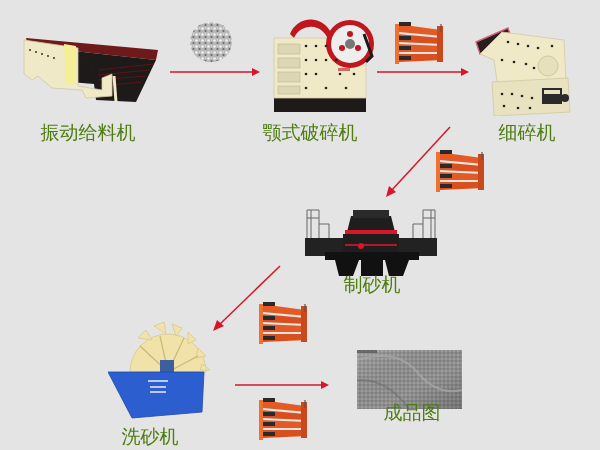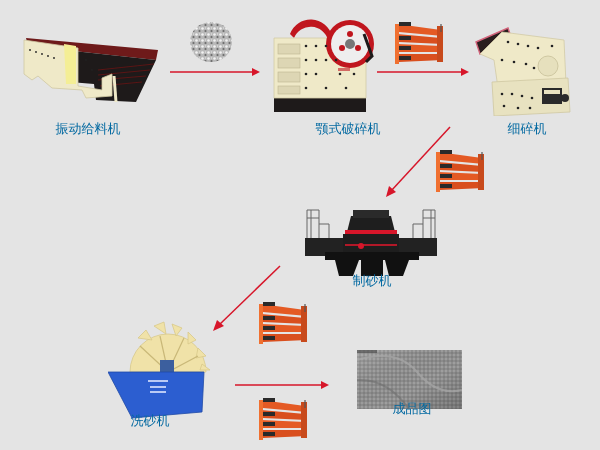--- a/index.html
+++ b/index.html
@@ -1,19 +1,19 @@
 <!DOCTYPE html>
 <html><head>
 <meta charset="utf-8">
 <style>
   html, body { margin:0; padding:0; }
   body { width:600px; height:450px; background:#e4e4e4; position:relative; overflow:hidden;
          font-family:"DejaVu Sans","Liberation Sans",sans-serif; }
   .abs { position:absolute; }
-  .label { position:absolute; font-size:13px; color:#0369a1; white-space:nowrap; transform:translateX(-50%); }
+  .label { position:absolute; font-size:19px; color:#4d7c0f; white-space:nowrap; transform:translateX(-50%); }
   svg { display:block; }
 </style>
 </head>
 <body>
 
 <div class="abs" style="left:16px;top:30px;width:148px;height:76px;">
   <svg width="148" height="76" viewBox="0 0 148 76">
     <polygon points="10,8 142,20 140,30 12,16" fill="#6e1a1a"></polygon>
     <polygon points="12,16 140,30 120,72 80,70 78,54 30,50" fill="#1e1a1a"></polygon>
     <g stroke="#5a1515" stroke-width="1.2">
@@ -89,21 +89,21 @@
         <circle cx="46" cy="60" r="1.3"></circle>
         <circle cx="70" cy="60" r="1.3"></circle>
         <circle cx="84" cy="60" r="1.3"></circle>
       <circle cx="36" cy="74" r="1.3"></circle>
         <circle cx="56" cy="74" r="1.3"></circle>
         <circle cx="76" cy="74" r="1.3"></circle>
     </g>
     <rect x="68" y="54" width="12" height="3" fill="#c0161e" opacity="0.6"></rect>
   </svg>
 </div>
-<div class="label" style="left:310px;top:120px;margin-left:38px;">颚式破碎机</div>
+<div class="label" style="left:310px;top:120px;">颚式破碎机</div>
 
 <svg width="0" height="0" style="position:absolute">
   <defs>
     <symbol id="screen" viewBox="0 0 56 48">
       <g>
         <polygon points="6,6 50,12 52,18 8,14" fill="#e45a24"></polygon>
         <rect x="8" y="4" width="12" height="4" fill="#2a2a2a"></rect>
         <polygon points="6,16 50,20 52,26 8,24" fill="#d94f1e"></polygon>
         <rect x="8" y="18" width="12" height="4" fill="#2a2a2a"></rect>
         <polygon points="6,26 50,28 52,34 8,34" fill="#e45a24"></polygon>
@@ -235,21 +235,21 @@
     </g>
     <rect x="52" y="40" width="14" height="14" fill="#3c5f9e"></rect>
     <polygon points="0,52 96,52 94,92 24,98" fill="#2c5ed0" stroke="#1f4aa6" stroke-width="0.8"></polygon>
     <g fill="#dde6ff" opacity="0.8">
       <rect x="40" y="60" width="20" height="2"></rect>
         <rect x="42" y="66" width="16" height="2"></rect>
         <rect x="42" y="71" width="16" height="2"></rect>
     </g>
   </svg>
 </div>
-<div class="label" style="left:150px;top:412px;text-align:center;">洗砂机</div>
+<div class="label" style="left:150px;top:424px;text-align:center;">洗砂机</div>
 
 <div class="abs" style="left:233px;top:379px;">
   <svg width="98" height="12" viewBox="0 0 98 12">
     <line x1="2" y1="6" x2="88" y2="6" stroke="#d7162a" stroke-width="1.5"></line>
     <polygon points="88,2 96,6 88,10" fill="#d7162a"></polygon>
   </svg>
 </div>
 
 <div class="abs" style="left:255px;top:394px;width:56px;height:48px;">
   <svg width="56" height="48">

